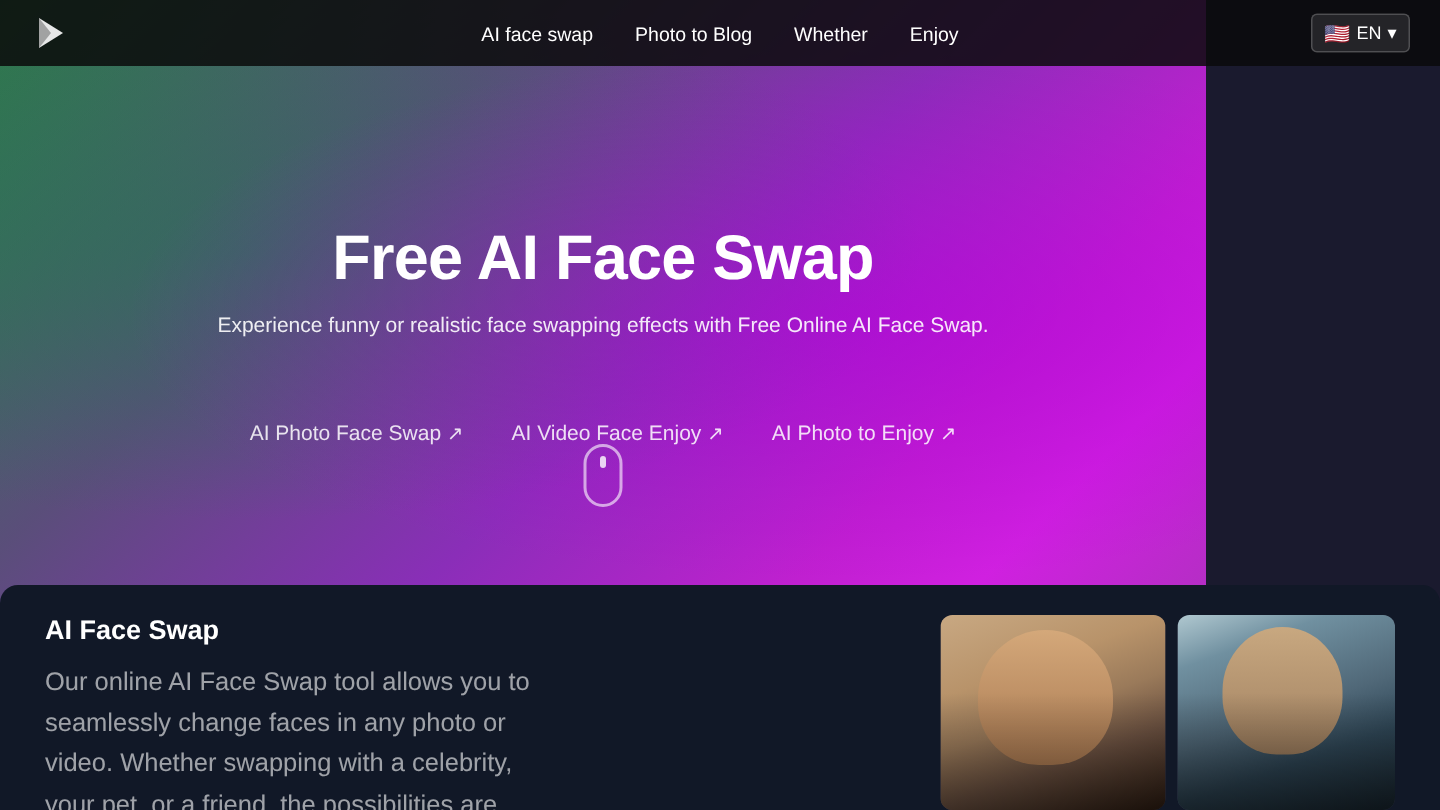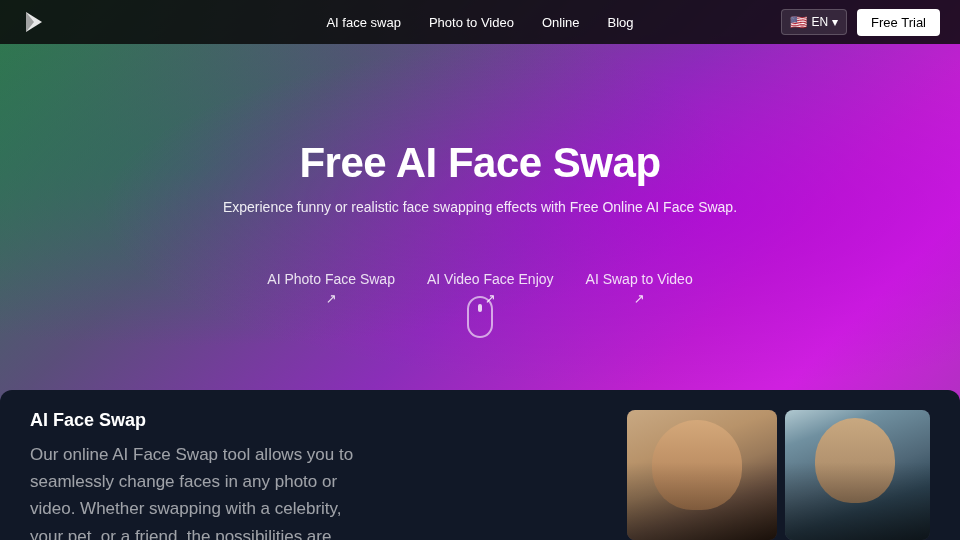--- a/index.html
+++ b/index.html
@@ -73,21 +73,21 @@
       padding: 6px 14px;
       font-size: 13px;
       font-weight: 500;
       cursor: pointer;
     }
 
     
     .hero {
       position: absolute;
       top: 0; left: 0;
-      width: 960px;
+      width: 804px;
       height: 420px;
       background: linear-gradient(135deg,
         #2d7a4a 0%,
         #3a6e5a 10%,
         #5a4e7a 30%,
         #8a2eb8 55%,
         #c020d0 75%,
         #d020e0 85%,
         #b030c0 100%
       );
@@ -138,21 +138,20 @@
     }
 
     .hero-link {
       color: rgba(255,255,255,0.85);
       font-size: 14px;
       cursor: pointer;
       display: flex;
       align-items: center;
       gap: 4px;
       text-decoration: none;
-      flex-direction: column;
     }
 
     .arrow-icon {
       font-size: 13px;
       display: inline-block;
       transform: rotate(0deg);
     }
 
     
     .scroll-indicator {
@@ -299,50 +298,49 @@
 <nav class="navbar">
   <div class="nav-logo">
     <svg viewBox="0 0 28 28" fill="none" xmlns="http://www.w3.org/2000/svg">
       <polygon points="6,4 22,14 6,24" fill="white" opacity="0.9"></polygon>
       <polygon points="6,4 14,14 6,24" fill="rgba(0,0,0,0.3)"></polygon>
     </svg>
   </div>
 
   <div class="nav-links">
     <a class="nav-link">AI face swap</a>
-    <a class="nav-link">Photo to Video</a>
-    <a class="nav-link">Online</a>
-    <a class="nav-link">Blog</a>
+    <a class="nav-link">Photo to Blog</a>
+    <a class="nav-link">Whether</a>
+    <a class="nav-link">Enjoy</a>
   </div>
 
   <div class="nav-right">
     <button class="lang-btn">
       <span class="flag-icon">🇺🇸</span>
       <span>EN</span>
       <span>▾</span>
     </button>
-    <button class="free-trial-btn">Free Trial</button>
   </div>
 </nav>
 
 <section class="hero">
   <div class="hero-content">
     <h1 class="hero-title">Free AI Face Swap</h1>
     <p class="hero-subtitle">Experience funny or realistic face swapping effects with Free Online AI Face Swap.</p>
     <div class="hero-links">
       <a class="hero-link">
         <span>AI Photo Face Swap</span>
         <span class="arrow-icon">↗</span>
       </a>
       <a class="hero-link">
         <span>AI Video Face Enjoy</span>
         <span class="arrow-icon">↗</span>
       </a>
       <a class="hero-link">
-        <span>AI Swap to Video</span>
+        <span>AI Photo to Enjoy</span>
         <span class="arrow-icon">↗</span>
       </a>
     </div>
   </div>
 
   <div class="scroll-indicator">
     <div class="scroll-oval">
       <div class="scroll-dot"></div>
     </div>
   </div>

